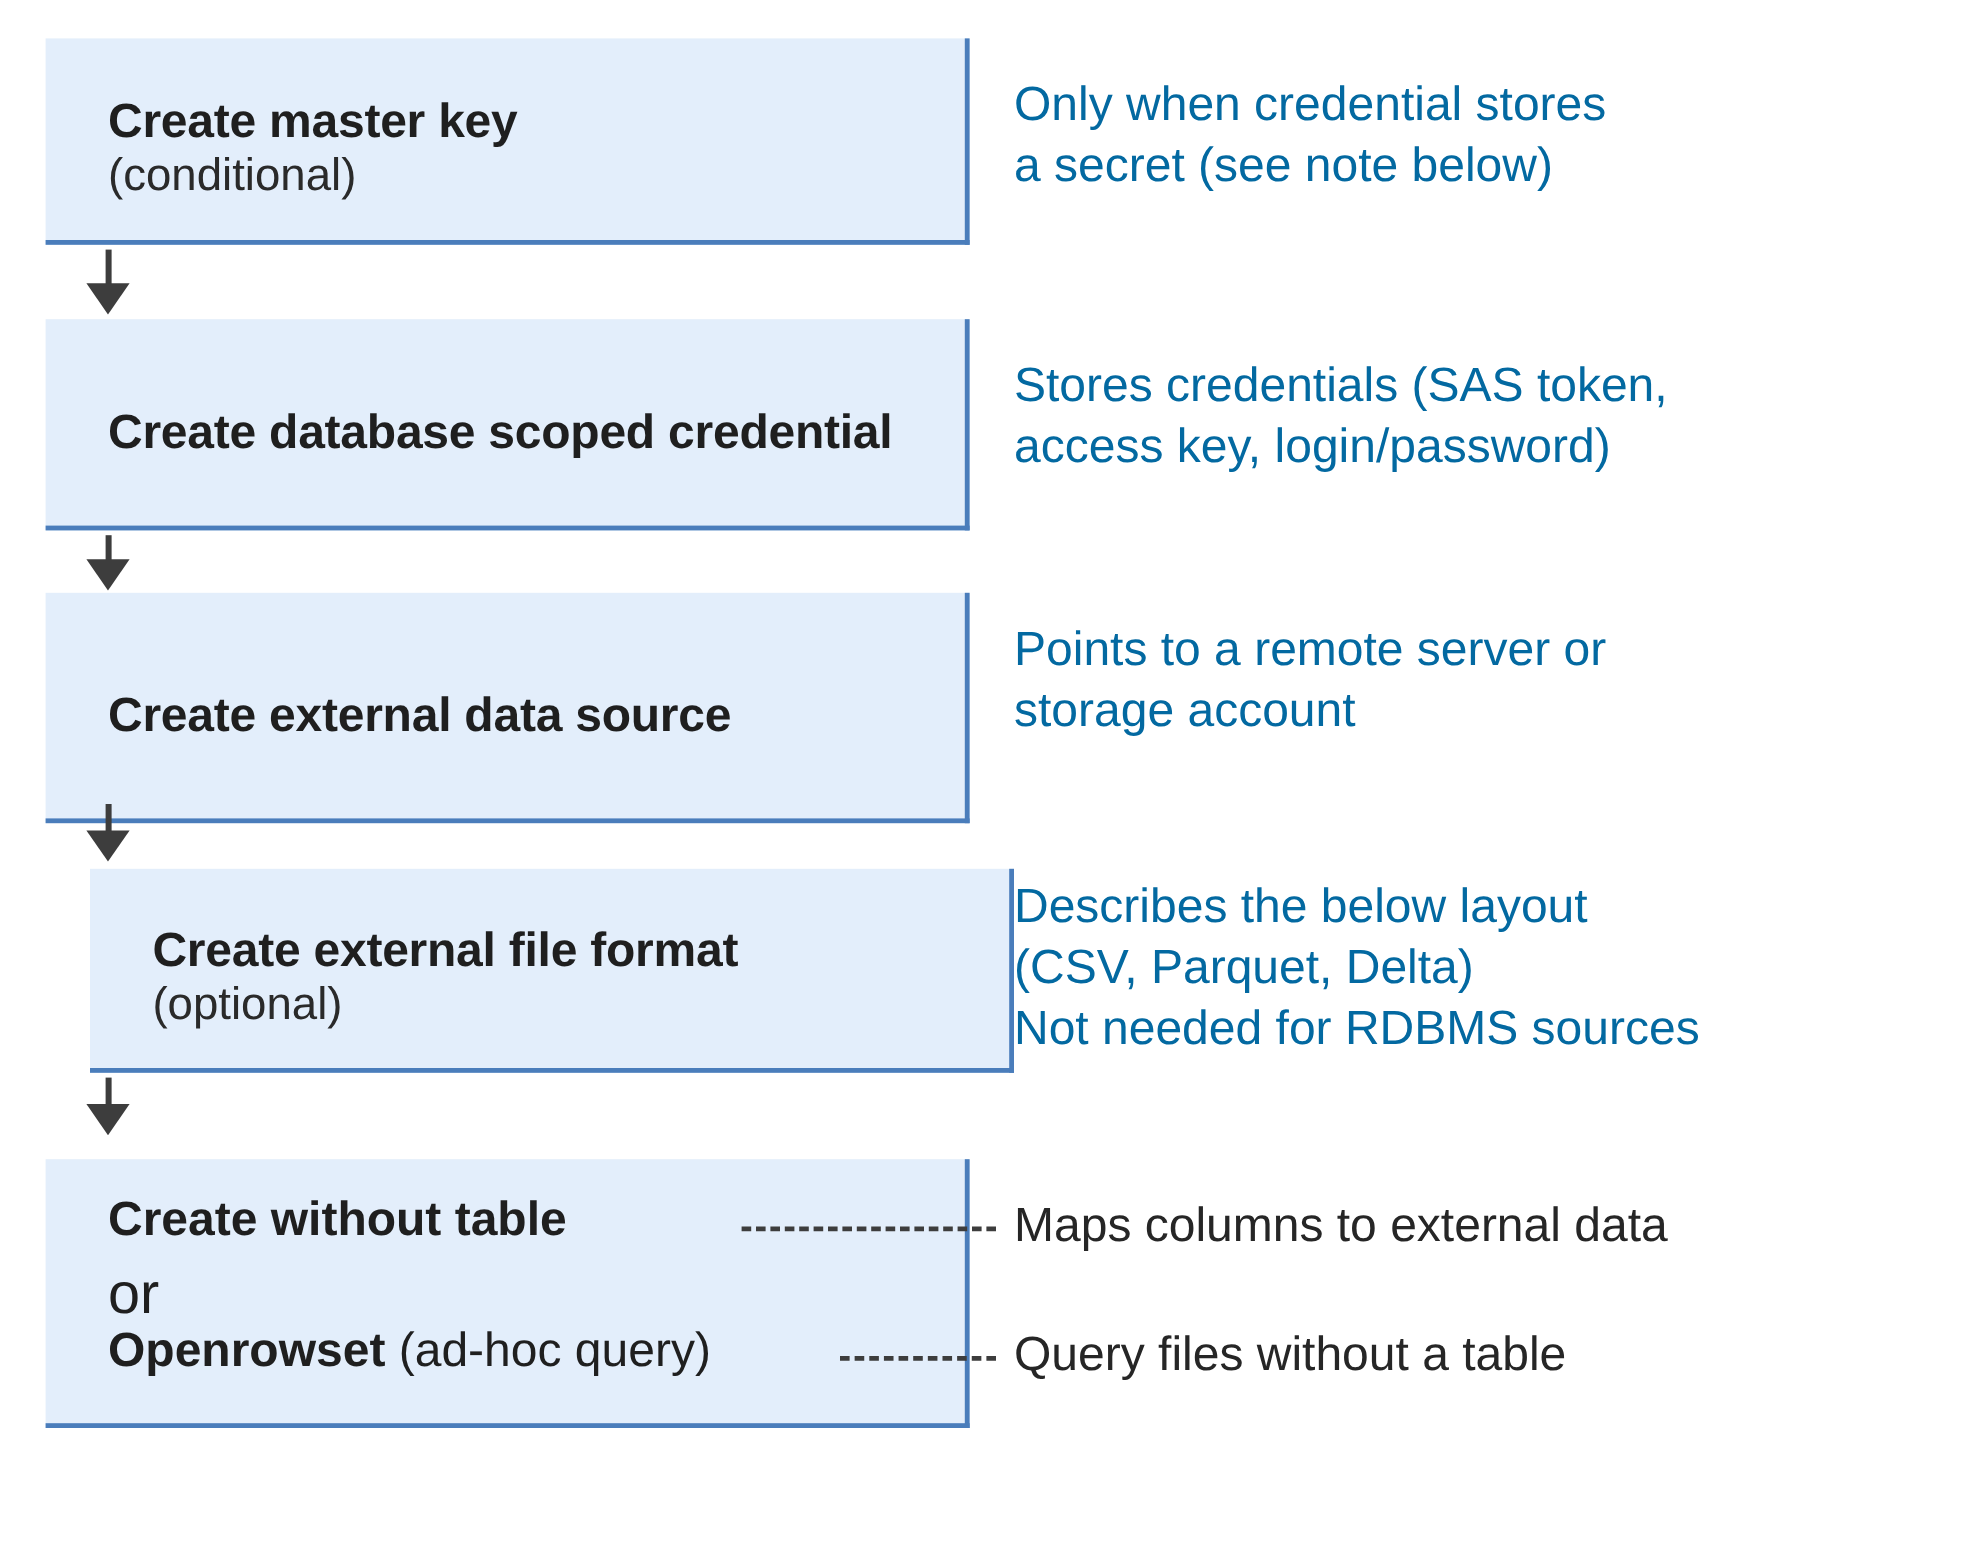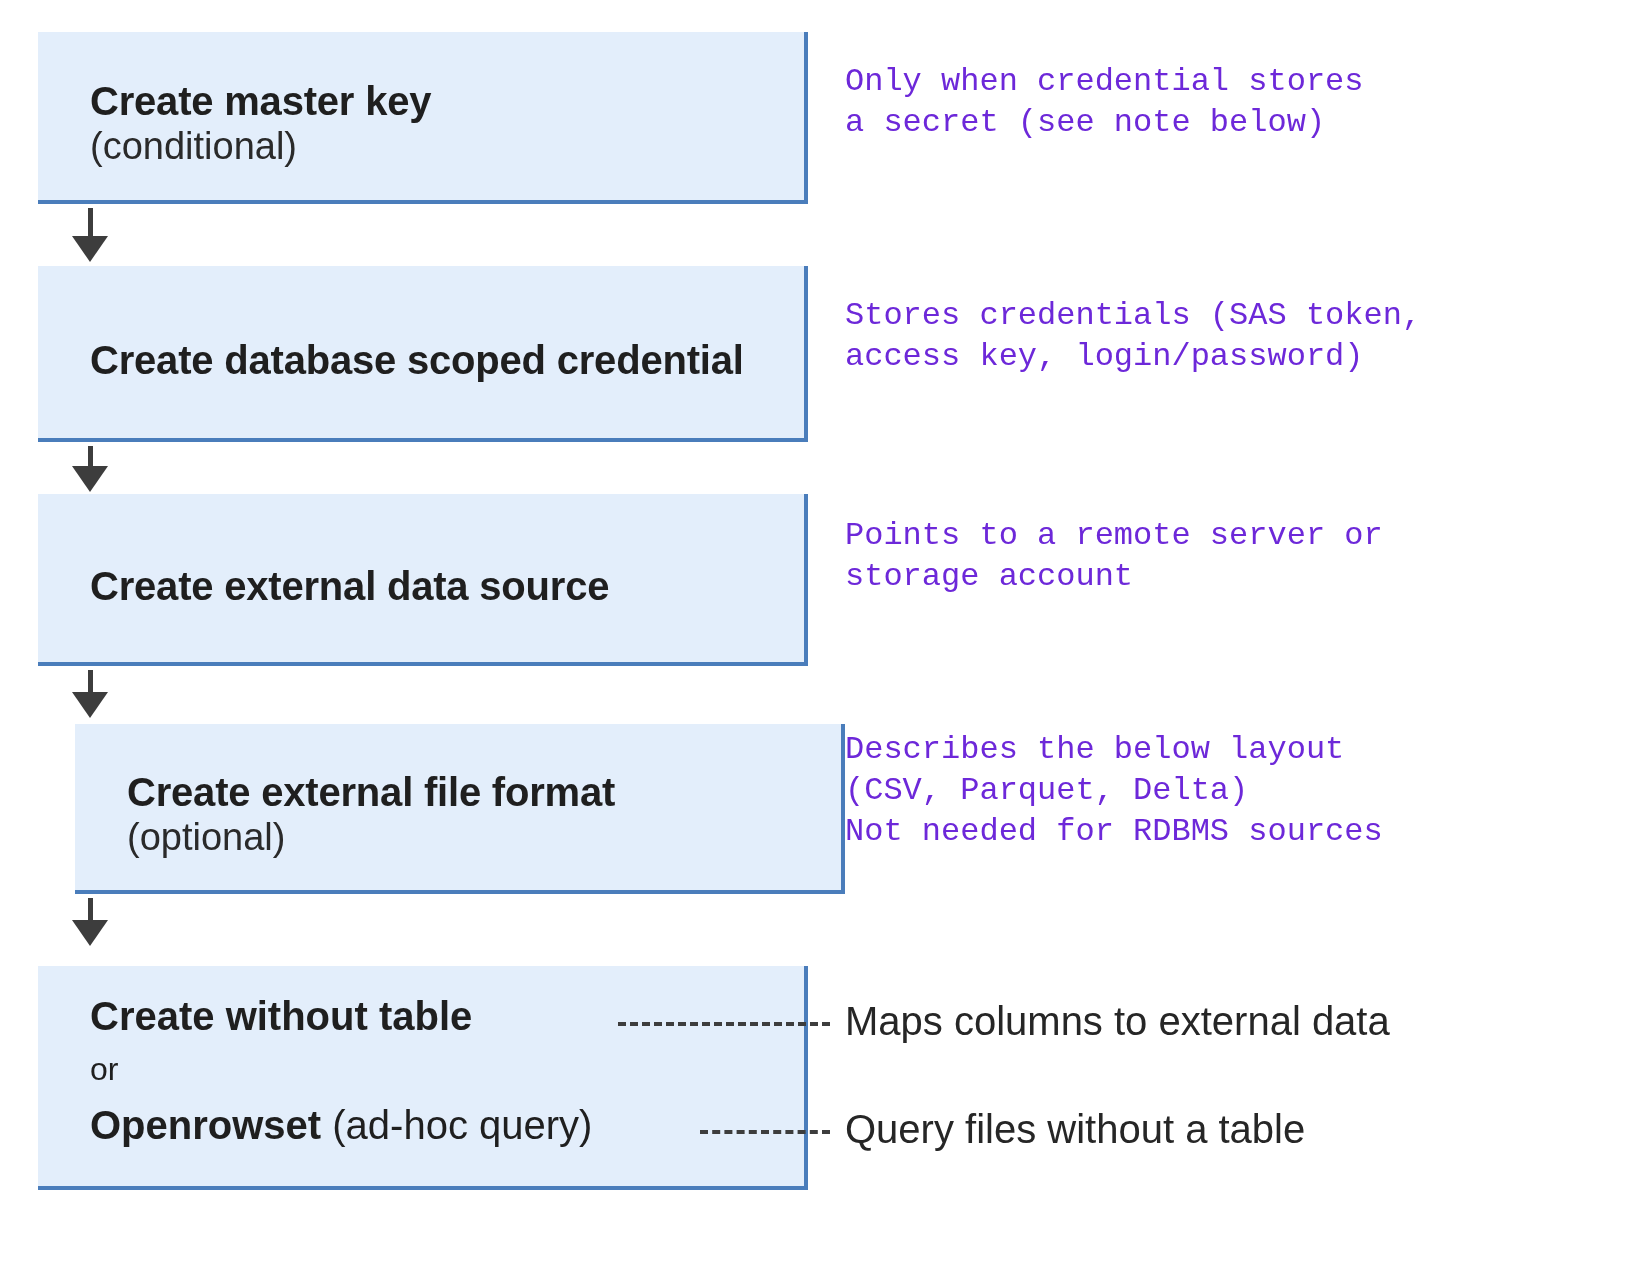--- a/index.html
+++ b/index.html
@@ -46,38 +46,38 @@
   }
   .step-sub {
     font-weight: normal;
     font-size: 38px;
     line-height: 1.2;
     color: #2a2a2a;
   }
 
   #box-master-key   { top: 32px;   height: 172px; }
   #box-scoped-cred  { top: 266px;  height: 176px; }
-  #box-data-source  { top: 494px;  height: 172px; }
+  #box-data-source  { top: 494px;  height: 192px; }
   #box-file-format  { top: 724px;  height: 170px; margin-left: 37px; }
   #box-ext-table    { top: 966px;  height: 224px; }
 
   
   #box-ext-table {
     display: block;
     padding: 0;
   }
   .bt-row {
     position: absolute;
     left: 52px;
     font-size: 40px;
     color: #1f1f1f;
     white-space: nowrap;
   }
   .bt-row.r1 { top: 28px; }
-  .bt-row.r2 { top: 85px; font-weight: normal; font-size: 32px; }
+  .bt-row.r2 { top: 85px; font-weight: normal; font-size: 48px; }
   .bt-row.r3 { top: 137px; }
   .bt-strong { font-weight: bold; }
   .bt-light  { font-weight: normal; }
 
   
   .arrow-shaft {
     position: absolute;
     left: 88px;
     width: 5px;
     background: #3d3d3d;
@@ -97,25 +97,24 @@
   #head-2  { top: 466px; }
   #shaft-3 { top: 670px; height: 30px; }
   #head-3  { top: 692px; }
   #shaft-4 { top: 898px; height: 32px; }
   #head-4  { top: 920px; }
 
   
   .note {
     position: absolute;
     left: 845px;
-    font-size: 32px;
+    font-size: 40px;
     line-height: 1.28;
-    color: #6d28d9;
+    color: #0369a1;
     white-space: pre-line;
-    font-family: Liberation Mono, monospace;
   }
   #note-master-key  { top: 62px; }
   #note-scoped-cred { top: 296px; }
   #note-data-source { top: 516px; }
   #note-file-format { top: 730px; }
 
   .note-line {
     position: absolute;
     left: 845px;
     font-size: 40px;

